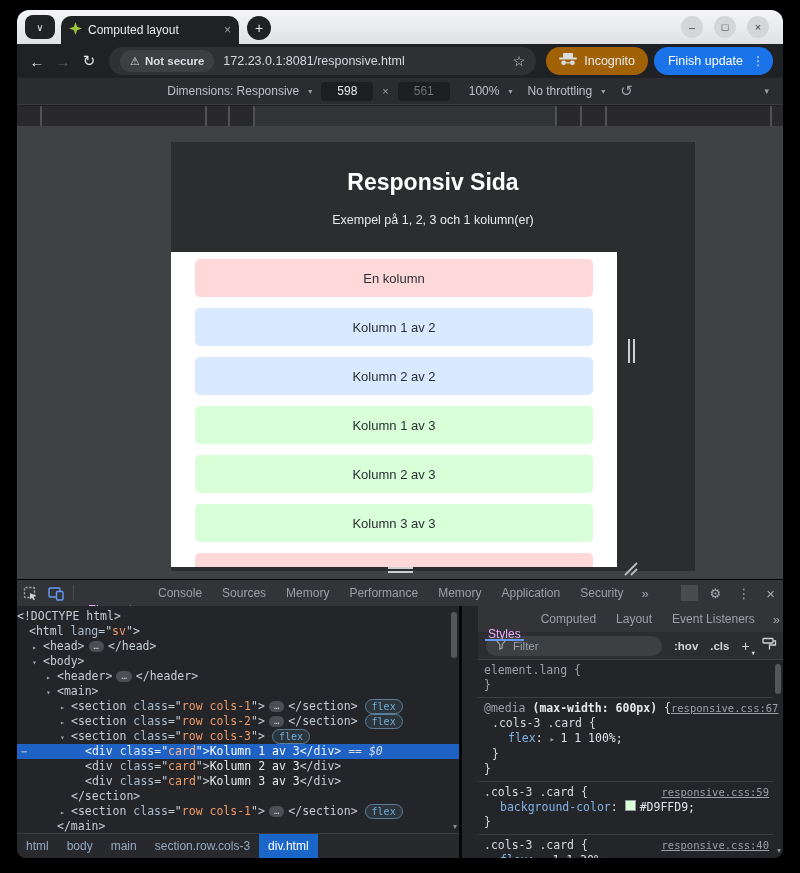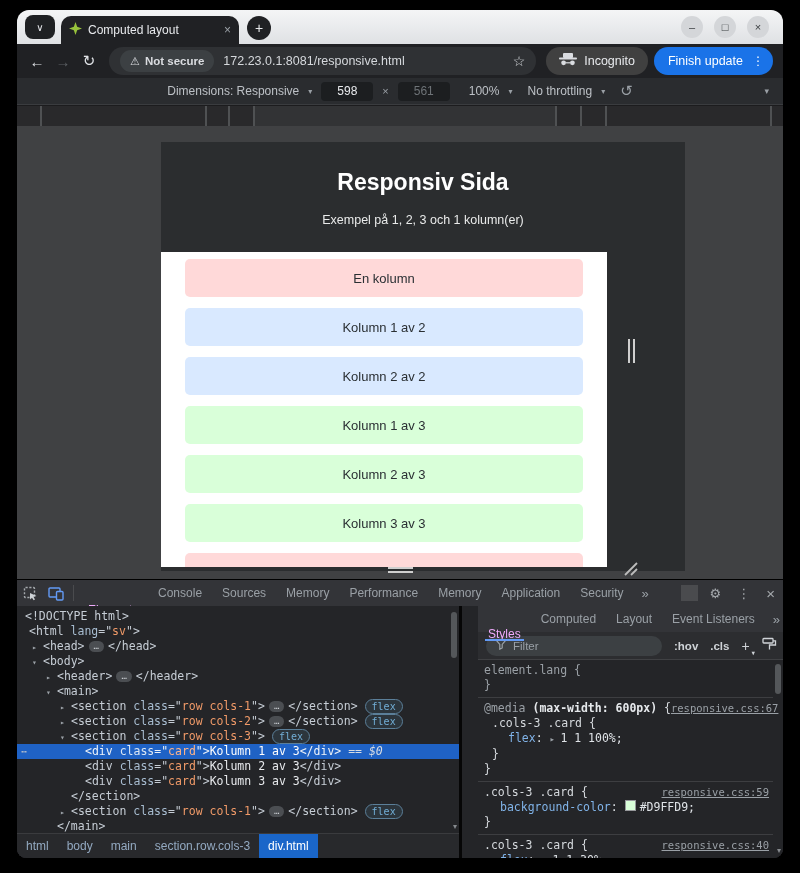--- a/index.html
+++ b/index.html
@@ -28,21 +28,21 @@
   .navbar{flex:none;height:34px;background:#202124;display:flex;align-items:center;gap:6px;padding:0 10px;}
   .navicon{color:#dfe2e6;font-size:15px;width:20px;text-align:center;}
   .navicon.dim{color:#5c6064;}
   .omnibox{flex:1;height:28px;background:#2f3134;border-radius:14px;display:flex;align-items:center;
            gap:9px;padding:0 11px;min-width:0;margin:0 4px;}
   .sec-chip{height:22px;background:#3c4043;border-radius:11px;display:flex;align-items:center;gap:5px;
             padding:0 10px;color:#dadce0;font-size:11.5px;font-weight:bold;flex:none;}
   .warn{font-size:11px;font-weight:normal;}
   .url{color:#d5d8dc;font-size:12.5px;flex:1;white-space:nowrap;overflow:hidden;}
   .star{color:#d5d8dc;font-size:14px;}
-  .incog{height:28px;background:#404040;border-radius:14px;display:flex;align-items:center;gap:7px;
+  .incog{height:28px;background:#a16207;border-radius:14px;display:flex;align-items:center;gap:7px;
          padding:0 13px;color:#e8eaed;font-size:12.5px;flex:none;}
   .update{height:28px;background:#1a73e8;border-radius:14px;display:flex;align-items:center;gap:9px;
           padding:0 9px 0 14px;color:#fff;font-size:12.5px;flex:none;}
   .update .kebab{font-size:12px;}
 
   
   .devbar{flex:none;height:27px;background:#2a2c2f;border-bottom:1px solid #3a3c3f;box-sizing:border-box;
           display:flex;align-items:center;justify-content:center;gap:9px;color:#bdc1c6;font-size:12px;position:relative;}
   .chev{font-size:8px;color:#9aa0a6;}
   .dim-input{width:52px;height:19px;background:#1c1e20;border-radius:4px;color:#e8eaed;text-align:center;
@@ -52,21 +52,21 @@
   .rotate{color:#9aa0a6;font-size:15px;margin-left:6px;}
   .devbar-more{position:absolute;right:14px;color:#9aa0a6;font-size:9px;}
 
   
   .mediabar{flex:none;height:20px;background:#29292b;position:relative;border-top:1px solid #1c1c1e;}
   .mq-divider{position:absolute;top:0;bottom:0;width:2px;background:#4f5153;}
   .mq-light{position:absolute;top:0;bottom:0;background:#323335;}
 
   
   .viewport{flex:none;height:453px;background:#404143;position:relative;overflow:hidden;}
-  .devicepage{position:absolute;left:144px;top:16px;width:524px;height:429px;background:#2b2d2f;}
+  .devicepage{position:absolute;left:154px;top:16px;width:524px;height:429px;background:#2b2d2f;}
   .page-title{color:#fff;font-size:23px;font-weight:bold;text-align:center;padding-top:27px;}
   .page-sub{color:#e9eaea;font-size:12.5px;text-align:center;margin-top:17px;}
   .page-main{position:absolute;left:0;top:110px;width:446px;height:315px;background:#fff;
              padding:7px 24px;box-sizing:border-box;overflow:hidden;}
   .card{height:38px;border-radius:5px;margin-bottom:11px;display:flex;align-items:center;
         justify-content:center;font-size:13px;color:#2a2f33;}
   .handle-v{position:absolute;left:611px;top:213px;width:9px;height:24px;}
   .handle-v i{position:absolute;top:0;width:2px;height:24px;background:#cfcfcf;}
   .handle-h{position:absolute;left:371px;top:441px;width:25px;height:7px;}
   .handle-h i{position:absolute;left:0;width:25px;height:2px;background:#cfcfcf;}
@@ -276,21 +276,21 @@
         <span class="dt-sep"></span>
         <span>⚙</span>
         <span>⋮</span>
         <span style="font-size:15px">×</span>
       </div>
     </div>
 
     <div class="dt-body">
       <div class="dt-left">
         <div class="tree">
-            <div class="tline" style="padding-left: 8px;"><span class="tk-tag">&lt;!DOCTYPE html&gt;</span></div>
+            <div class="tline" style="padding-left: 0;"><span class="tk-tag">&lt;!DOCTYPE html&gt;</span></div>
             <div class="tline" style="padding-left: 12px;"><span class="tk-tag">&lt;html </span><span class="tk-attr">lang</span><span class="tk-tag">="</span><span class="tk-val">sv</span><span class="tk-tag">"&gt;</span></div>
             <div class="tline" style="padding-left: 26px;"><span class="t-arrow" style="left: 15px;">▸</span><span class="tk-tag">&lt;head&gt;</span><span class="dots">…</span><span class="tk-tag">&lt;/head&gt;</span></div>
             <div class="tline" style="padding-left: 26px;"><span class="t-arrow" style="left: 15px;">▾</span><span class="tk-tag">&lt;body&gt;</span></div>
             <div class="tline" style="padding-left: 40px;"><span class="t-arrow" style="left: 29px;">▸</span><span class="tk-tag">&lt;header&gt;</span><span class="dots">…</span><span class="tk-tag">&lt;/header&gt;</span></div>
             <div class="tline" style="padding-left: 40px;"><span class="t-arrow" style="left: 29px;">▾</span><span class="tk-tag">&lt;main&gt;</span></div>
             <div class="tline" style="padding-left: 54px;"><span class="t-arrow" style="left: 43px;">▸</span><span class="tk-tag">&lt;section </span><span class="tk-attr">class</span><span class="tk-tag">="</span><span class="tk-val">row cols-1</span><span class="tk-tag">"&gt;</span><span class="dots">…</span><span class="tk-tag">&lt;/section&gt;</span><span class="badge">flex</span></div>
             <div class="tline" style="padding-left: 54px;"><span class="t-arrow" style="left: 43px;">▸</span><span class="tk-tag">&lt;section </span><span class="tk-attr">class</span><span class="tk-tag">="</span><span class="tk-val">row cols-2</span><span class="tk-tag">"&gt;</span><span class="dots">…</span><span class="tk-tag">&lt;/section&gt;</span><span class="badge">flex</span></div>
             <div class="tline" style="padding-left: 54px;"><span class="t-arrow" style="left: 43px;">▾</span><span class="tk-tag">&lt;section </span><span class="tk-attr">class</span><span class="tk-tag">="</span><span class="tk-val">row cols-3</span><span class="tk-tag">"&gt;</span><span class="badge">flex</span></div>
             <div class="tline selected" style="padding-left: 68px;"><span class="sel-marker">⋯</span><span class="tk-tag">&lt;div </span><span class="tk-attr">class</span><span class="tk-tag">="</span><span class="tk-val">card</span><span class="tk-tag">"&gt;</span><span class="tk-text">Kolumn 1 av 3</span><span class="tk-tag">&lt;/div&gt;</span><span class="suffix"> == $0</span></div>
             <div class="tline" style="padding-left: 68px;"><span class="tk-tag">&lt;div </span><span class="tk-attr">class</span><span class="tk-tag">="</span><span class="tk-val">card</span><span class="tk-tag">"&gt;</span><span class="tk-text">Kolumn 2 av 3</span><span class="tk-tag">&lt;/div&gt;</span></div>

